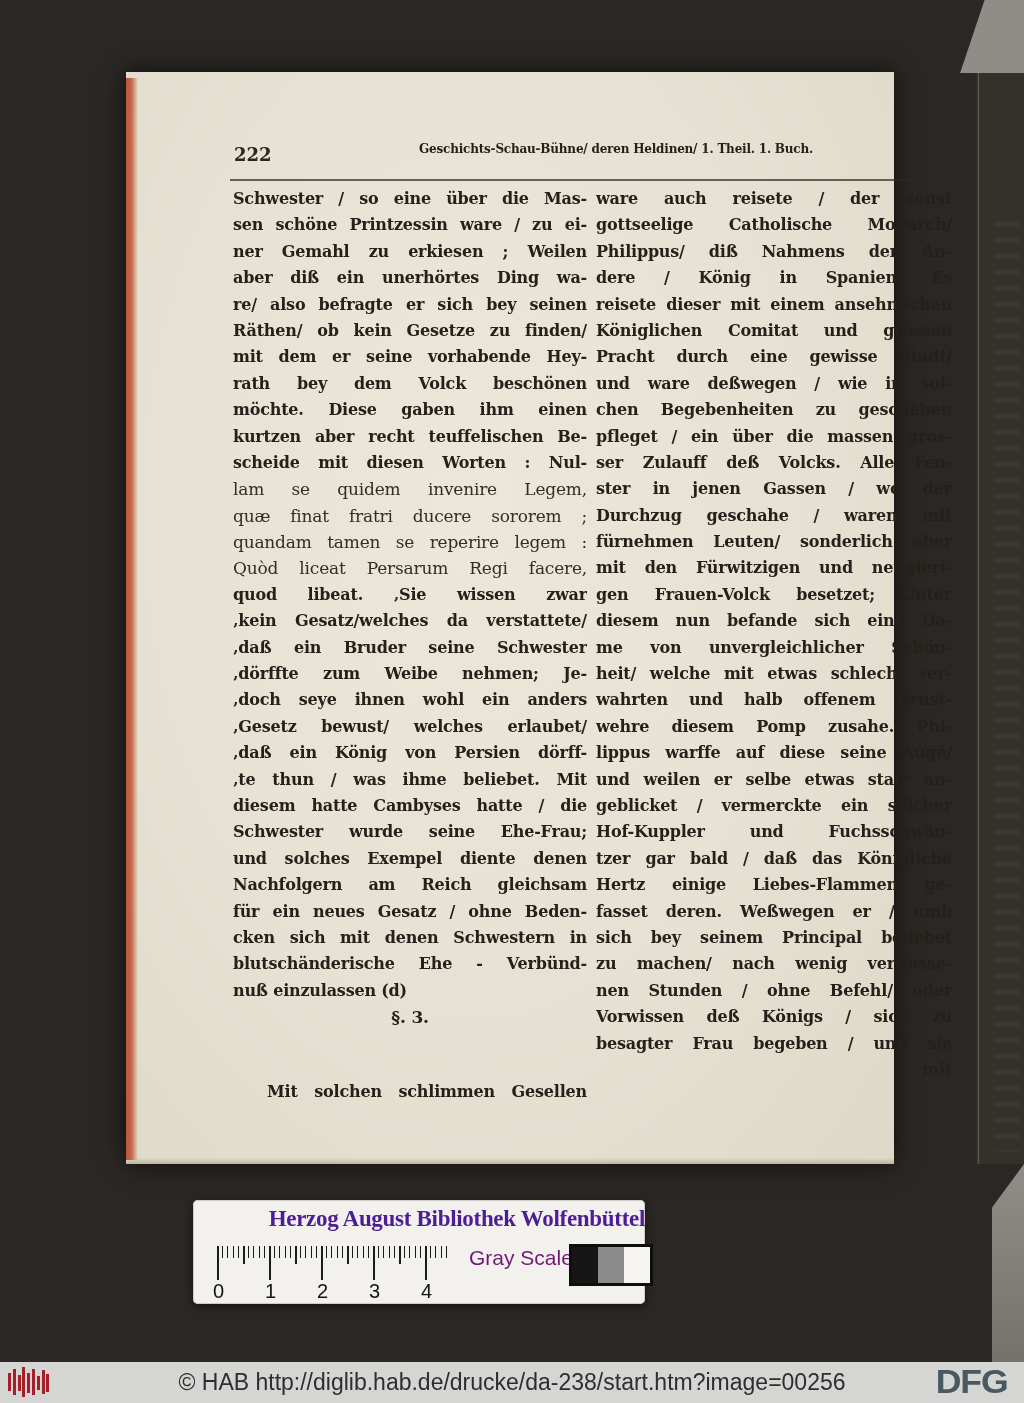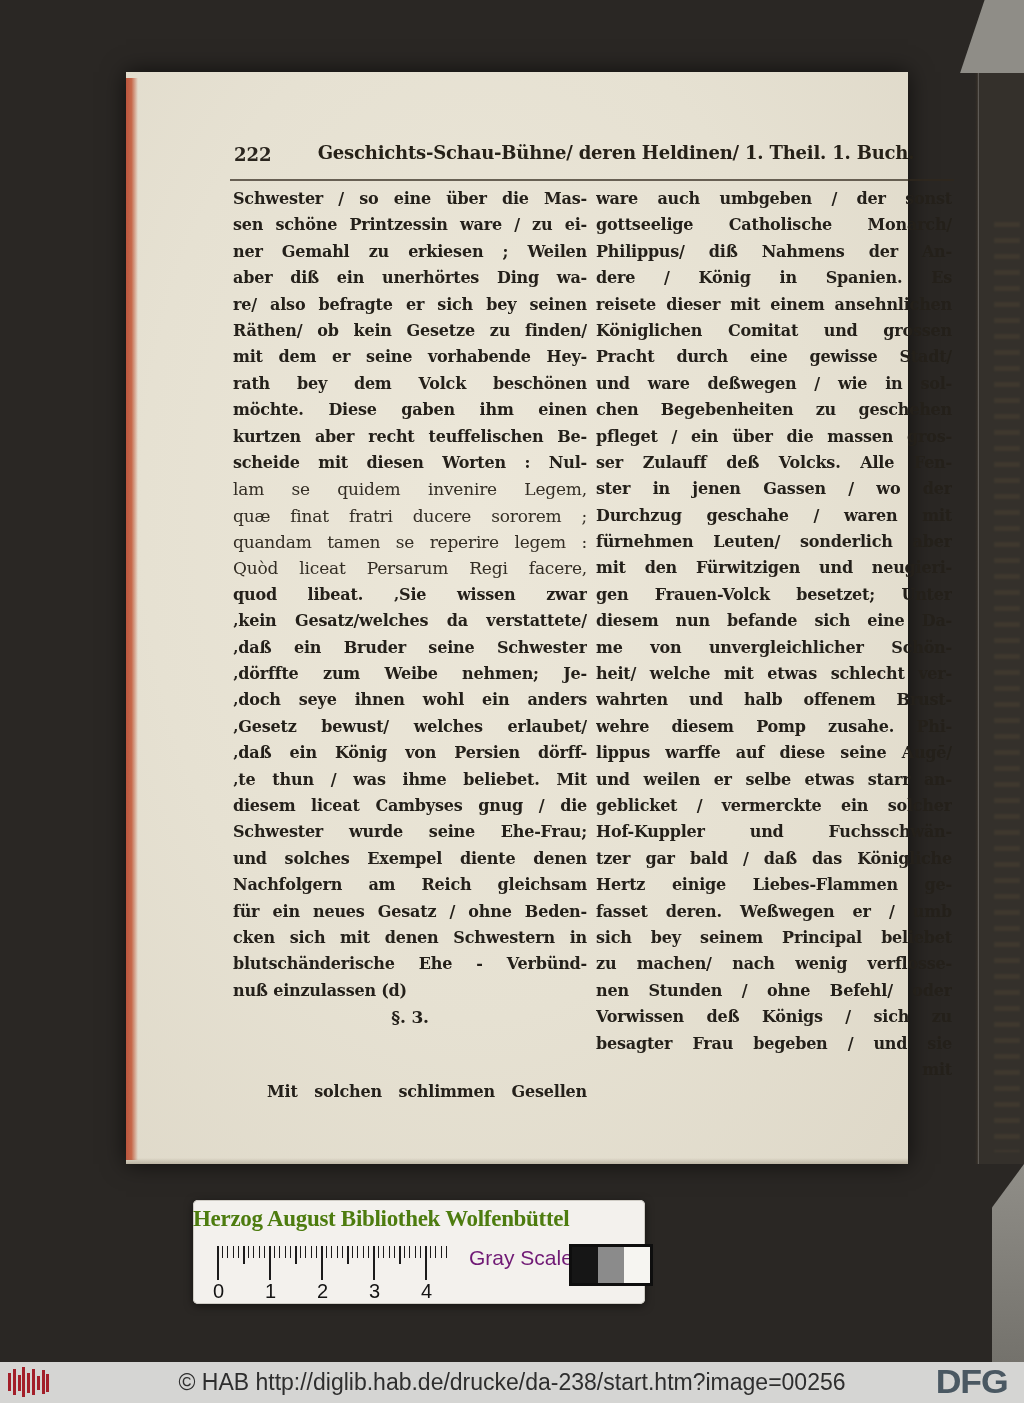--- a/index.html
+++ b/index.html
@@ -2,37 +2,37 @@
 <html><head>
 <meta charset="utf-8">
 <style>
   html,body{margin:0;padding:0;background:#1d1b19;}
   .stage{position:relative;width:1024px;height:1403px;overflow:hidden;
          background:#2a2724;font-family:"DejaVu Serif",serif;}
   
   .page{position:absolute;left:126px;top:72px;width:768px;height:1092px;
         background:#e8e3d5;
         background-image:radial-gradient(ellipse at 45% 40%, #ece7d9 0%, #e6e1d2 55%, #ded8c8 100%);
-        box-shadow:0 0 22px rgba(0,0,0,.65);padding-left:14px;}
+        box-shadow:0 0 22px rgba(0,0,0,.65);}
   .page::after{content:"";position:absolute;left:0;right:0;bottom:0;height:6px;
         background:linear-gradient(180deg,rgba(0,0,0,0),rgba(120,110,90,.35));}
   .red-edge{position:absolute;left:0;top:6px;bottom:4px;width:12px;
         background:linear-gradient(90deg,#b5432a 0%,#c25737 45%,rgba(194,87,55,0) 100%);
         opacity:.88;}
   .strip-right{position:absolute;left:852px;top:0;width:46px;height:100%;
         background:rgba(125,113,90,.13);}
   .crease{position:absolute;left:849px;top:0;width:4px;height:100%;
         background:linear-gradient(90deg,rgba(60,50,38,0),rgba(60,50,38,.45) 55%,rgba(255,255,255,.28));}
   .ghost-col{position:absolute;left:868px;top:150px;width:26px;height:930px;
         background:repeating-linear-gradient(180deg,rgba(96,84,60,.26) 0 5px,rgba(96,84,60,0) 5px 16px);
         filter:blur(1px);}
   
   .pageno{position:absolute;left:108px;top:72px;font-size:18px;font-weight:700;color:#2a251e;}
   .running-title{position:absolute;left:150px;top:70px;width:680px;text-align:center;
-        font-size:18px;font-weight:700;color:#262118;letter-spacing:-.2px;}
+        font-size:12px;font-weight:700;color:#262118;letter-spacing:-.2px;}
   .header-rule{position:absolute;left:104px;top:107px;width:724px;height:2px;
         background:rgba(48,40,28,.7);}
   .col{position:absolute;top:114px;color:#24201a;}
   .col-left{left:107px;width:354px;}
   .col-right{left:470px;width:356px;}
   .ln{height:26.4px;line-height:26.4px;overflow:hidden;
       font-size:16px;font-weight:700;letter-spacing:-.2px;}
   .ln.j{text-align:justify;text-align-last:justify;}
   .ln.jl{text-align:justify;text-align-last:justify;font-weight:400;font-size:17px;color:#332d24;}
   .ln.ji{text-align:justify;text-align-last:justify;text-indent:34px;margin-top:48px;}
@@ -42,23 +42,23 @@
   
   .wedge-top{position:absolute;left:956px;top:0;width:68px;height:73px;background:#8f8d87;
         clip-path:polygon(42% 0,100% 0,100% 100%,6% 100%);}
   .wedge-bottom{position:absolute;left:992px;top:1164px;width:32px;height:198px;
         background:linear-gradient(180deg,#908e88,#74726c);
         clip-path:polygon(0 22%,100% 0,100% 100%,0 100%);}
   
   .plaque{position:absolute;left:193px;top:1200px;width:452px;height:104px;
         background:#f3f1ed;border-radius:5px;
         box-shadow:0 0 0 1px #cfccc5 inset,0 2px 8px rgba(0,0,0,.5);}
-  .plaque-title{position:absolute;left:0;right:0;top:6px;text-align:left;
+  .plaque-title{position:absolute;left:0;right:0;top:6px;text-align:right;
         font-family:"Liberation Serif",serif;font-weight:700;font-size:23px;
-        letter-spacing:-.3px;color:#4d7c0f;}
+        letter-spacing:-.3px;color:#4c1d95;}
   .plaque-row{position:absolute;left:24px;right:12px;top:44px;height:54px;}
   .ruler{position:absolute;left:0;top:2px;width:234px;height:52px;}
   .tick{position:absolute;top:0;background:#1b1b1b;}
   .tick.long{width:2px;height:34px;}
   .tick.mid{width:2px;height:18px;}
   .tick.small{width:1px;height:12px;}
   .rnum{position:absolute;top:34px;font-family:"Liberation Sans",sans-serif;
         font-size:20px;color:#141414;transform:translateX(-35%);}
   .gs-label{position:absolute;left:252px;top:2px;font-family:"Liberation Sans",sans-serif;
         font-size:21px;color:#701a75;}
@@ -107,33 +107,33 @@
         <div class="ln jl">quandam tamen se reperire legem :</div>
         <div class="ln jl">Quòd liceat Persarum Regi facere,</div>
         <div class="ln j">quod libeat. ‚Sie wissen zwar</div>
         <div class="ln j">‚kein Gesatz/welches da verstattete/</div>
         <div class="ln j">‚daß ein Bruder seine Schwester</div>
         <div class="ln j">‚dörffte zum Weibe nehmen; Je-</div>
         <div class="ln j">‚doch seye ihnen wohl ein anders</div>
         <div class="ln j">‚Gesetz bewust/ welches erlaubet/</div>
         <div class="ln j">‚daß ein König von Persien dörff-</div>
         <div class="ln j">‚te thun / was ihme beliebet.  Mit</div>
-        <div class="ln j">diesem liceat Cambyses gnug / die</div>
+        <div class="ln j">diesem hatte Cambyses hatte / die</div>
         <div class="ln j">Schwester wurde seine Ehe-Frau;</div>
         <div class="ln j">und solches Exempel diente denen</div>
         <div class="ln j">Nachfolgern am Reich gleichsam</div>
         <div class="ln j">für ein neues Gesatz / ohne Beden-</div>
         <div class="ln j">cken sich mit denen Schwestern in</div>
         <div class="ln j">blutschänderische Ehe - Verbünd-</div>
         <div class="ln p">nuß einzulassen (d)</div>
         <div class="ln c">§. 3.</div>
         <div class="ln ji">Mit solchen schlimmen Gesellen</div>
       </div>
     <div class="col col-right">
-        <div class="ln j">ware auch umbgeben / der sonst</div>
+        <div class="ln j">ware auch reisete / der sonst</div>
         <div class="ln j">gottseelige Catholische Monarch/</div>
         <div class="ln j">Philippus/ diß Nahmens der An-</div>
         <div class="ln j">dere / König in Spanien. Es</div>
         <div class="ln j">reisete dieser mit einem ansehnlichen</div>
         <div class="ln j">Königlichen Comitat und grossen</div>
         <div class="ln j">Pracht durch eine gewisse Stadt/</div>
         <div class="ln j">und ware deßwegen / wie in sol-</div>
         <div class="ln j">chen Begebenheiten zu geschehen</div>
         <div class="ln j">pfleget / ein über die massen gros-</div>
         <div class="ln j">ser Zulauff deß Volcks. Alle Fen-</div>

